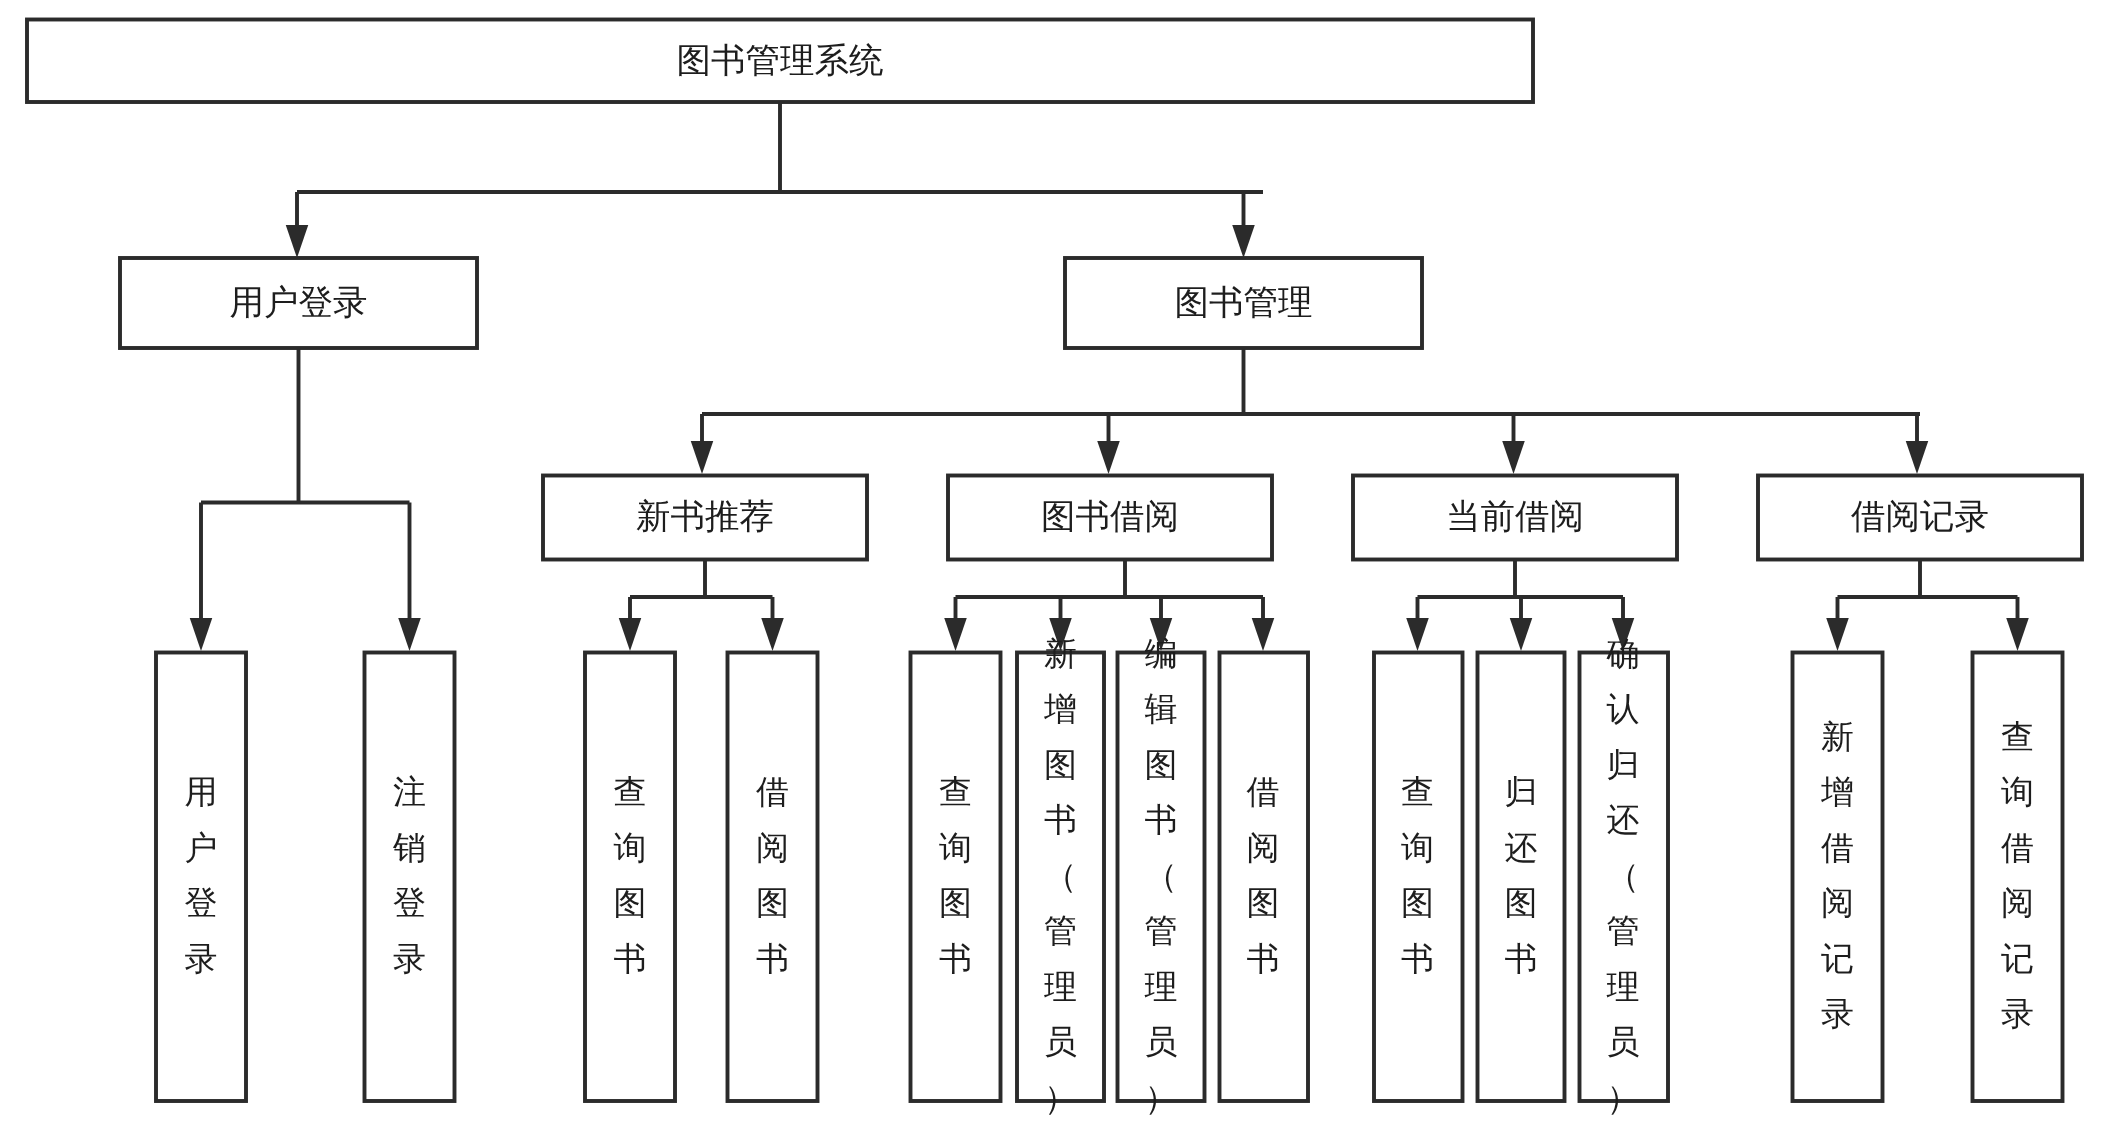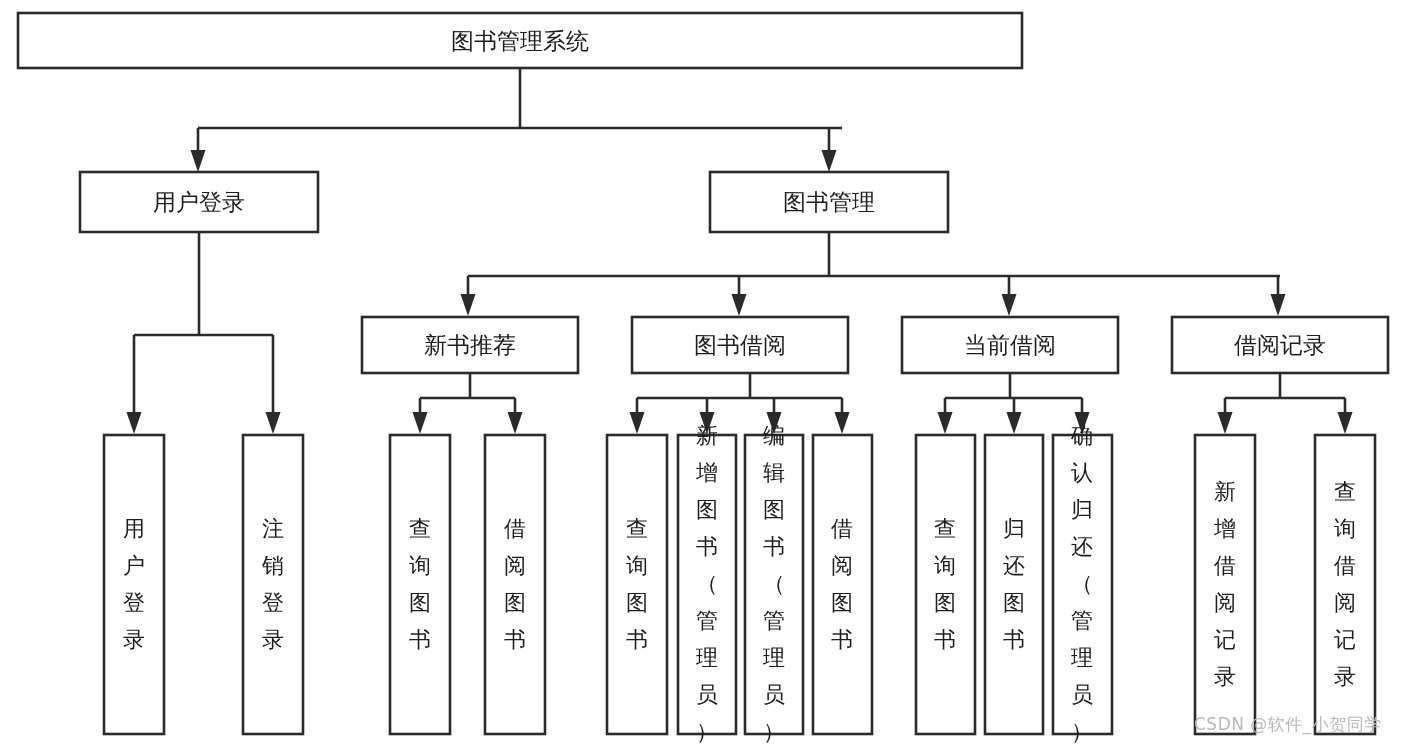--- a/index.html
+++ b/index.html
@@ -281,14 +281,13 @@
       <text class="node-label vertical-label" x="1225" y="585"><tspan x="1225" y="492.5">新</tspan><tspan x="1225" y="529.5">增</tspan><tspan x="1225" y="566.5">借</tspan><tspan x="1225" y="603.5">阅</tspan><tspan x="1225" y="640.5">记</tspan><tspan x="1225" y="677.5">录</tspan></text>
     </g>
 
     <g>
       <rect class="nodebox" x="1315" y="435" width="60" height="299"></rect>
       <text class="node-label vertical-label" x="1345" y="585"><tspan x="1345" y="492.5">查</tspan><tspan x="1345" y="529.5">询</tspan><tspan x="1345" y="566.5">借</tspan><tspan x="1345" y="603.5">阅</tspan><tspan x="1345" y="640.5">记</tspan><tspan x="1345" y="677.5">录</tspan></text>
     </g>
 
   </svg>
 
-  <div class="watermark">CSDN @软件_小贺同学</div>
 </div>
 
 </body></html>

